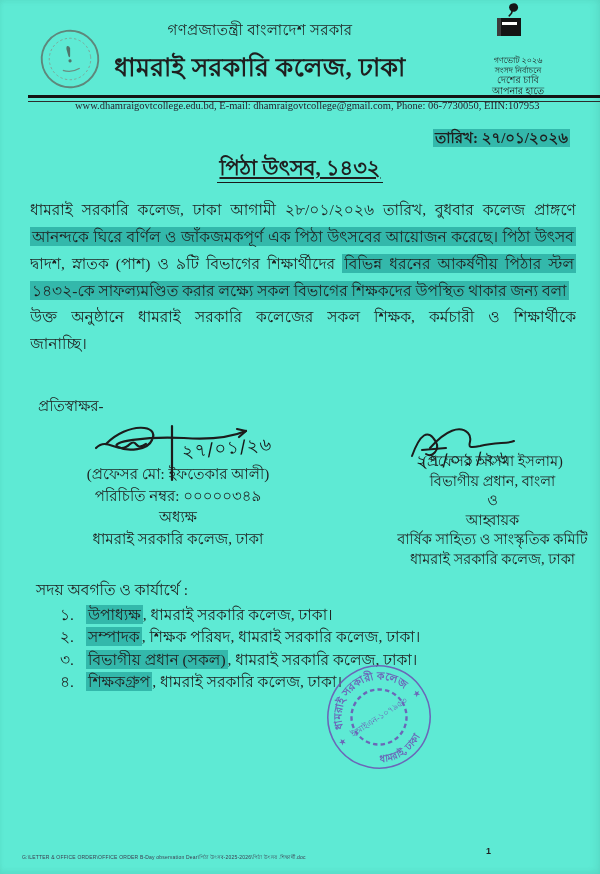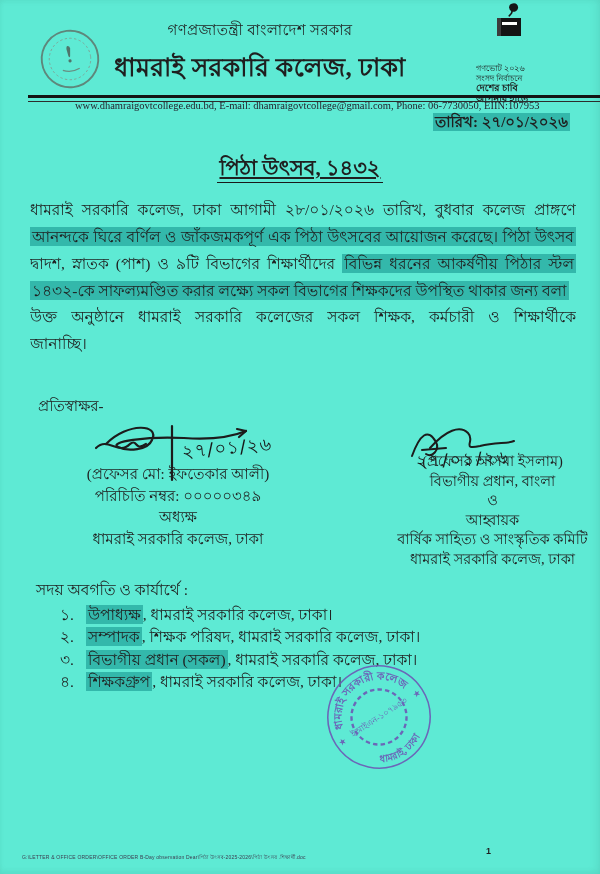--- a/index.html
+++ b/index.html
@@ -11,26 +11,26 @@
   }
   .abs{position:absolute;}
   .hl{background:rgba(24,150,143,.6);padding:1px 2px;box-decoration-break:clone;}
   
   .seal{left:36px;top:26px;width:68px;height:66px;opacity:.75;transform:rotate(-7deg);}
   .hdr-center{left:75px;top:18px;width:370px;text-align:center;}
   .govt{font-size:15px;letter-spacing:.3px;}
   .college{font-size:25px;font-weight:700;margin-top:5px;letter-spacing:.4px;}
   .contact{font-size:10.5px;margin-top:9px;white-space:nowrap;color:#23232d;}
   .ballot{left:492px;top:2px;width:36px;height:46px;}
-  .election{left:476px;top:64px;width:84px;font-size:8px;line-height:9.5px;color:#1d1d1d;}
-  .election .b{font-weight:700;font-size:9.5px;line-height:10.5px;}
+  .election{left:476px;top:56px;width:84px;text-align:center;font-size:8px;line-height:9.5px;color:#1d1d1d;}
+  .election .b{font-weight:400;font-size:9.5px;line-height:10.5px;}
   .rule-a{left:28px;top:95px;width:572px;height:3px;background:#141414;}
   .rule-b{left:28px;top:101px;width:572px;height:1.4px;background:#2c2c2c;}
   
-  .date{left:400px;top:110px;width:170px;text-align:right;font-size:15px;font-weight:600;}
+  .date{left:400px;top:126px;width:170px;text-align:right;font-size:15px;font-weight:600;}
   .title{left:0;top:152px;width:600px;text-align:center;font-size:21px;font-weight:700;text-decoration:underline;}
   .title-u{border-bottom:1.6px solid #191919;padding:0 2px 2px 2px;}
   
   .para{left:30px;width:546px;font-size:15.5px;line-height:27px;}
   .p1{top:196px;} .p2{top:303px;}
   .jline{text-align:justify;text-align-last:justify;height:27px;overflow:hidden;}
   .lline{text-align:left;height:27px;overflow:hidden;}
   .countersign{left:38px;top:394px;font-size:15px;}
   
   .sig-l{left:88px;top:414px;width:200px;height:72px;}

